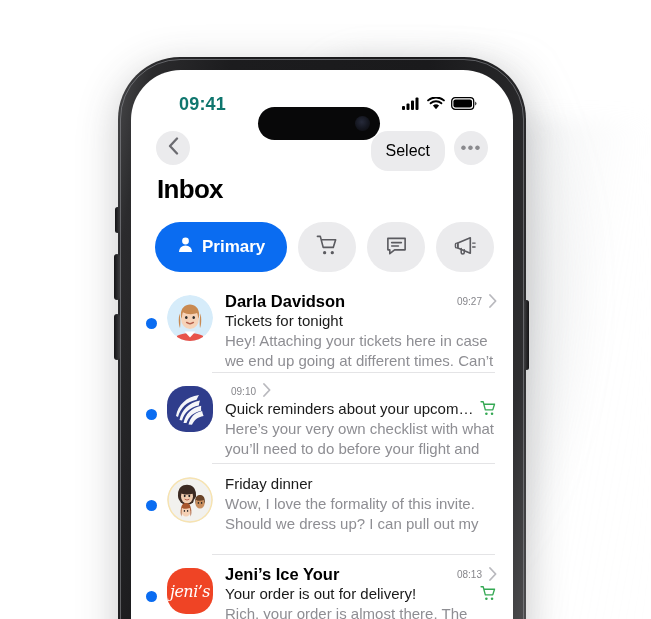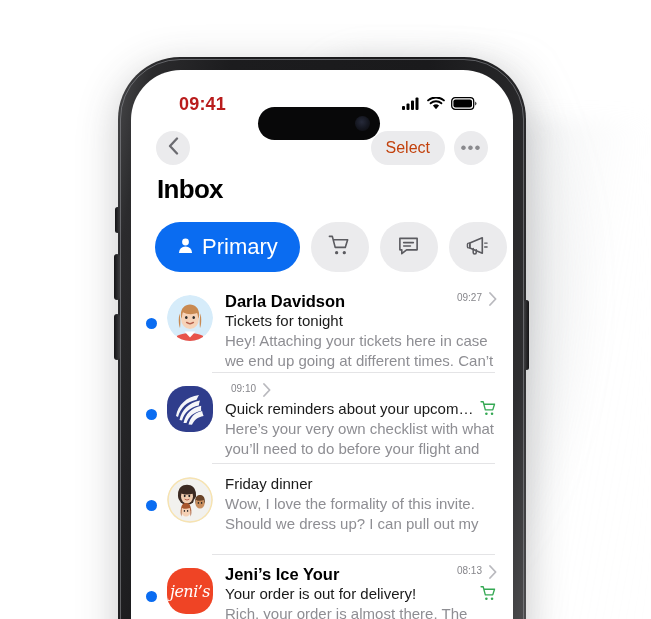--- a/index.html
+++ b/index.html
@@ -86,21 +86,21 @@
     background: linear-gradient(270deg,#141416,#3d3d3f);
   }
 
   
   .statusbar {
     position: absolute; left: 0; top: 22px;
     width: 382px; height: 34px;
   }
   .sb-time {
     position: absolute; left: 48px; top: 2px;
-    font-size: 18px; font-weight: bold; color: #b91c1c;
+    font-size: 18px; font-weight: bold; color: #0f766e;
     letter-spacing: 0.2px;
   }
   .sb-right {
     position: absolute; right: 36px; top: 4px;
     display: flex; align-items: center; gap: 6px;
   }
   .dynamic-island {
     position: absolute; left: 127px; top: 15px;
     width: 122px; height: 33px;
     border-radius: 20px;
@@ -121,25 +121,25 @@
     position: absolute;
     width: 34px; height: 34px;
     border-radius: 50%;
     background: #ebebed;
     display: flex; align-items: center; justify-content: center;
   }
   .back-btn { left: 25px; top: 5px; }
   .more-btn { right: 25px; top: 5px; }
   .select-btn {
     position: absolute; right: 68px; top: 5px;
-    height: 34px; padding: 0 15px;
+    height: 40px; padding: 0 15px;
     border-radius: 17px;
     background: #ebebed;
     display: flex; align-items: center; justify-content: flex-end;
-    font-size: 16px; color: #c2410c;
+    font-size: 16px; color: #000000;
     white-space: nowrap;
   }
   .dots {
     font-size: 17px; color: #8a8a8e; line-height: 8px; letter-spacing: 1px;
   }
 
   
   .big-title {
     position: absolute; left: 26px; top: 104px;
     font-size: 26px; font-weight: bold; color: #000;
@@ -156,22 +156,22 @@
     border-radius: 25px;
     background: #ebebed;
     display: flex; align-items: center; justify-content: center;
     gap: 8px;
   }
   .chip.icon-only { width: 58px; }
   .chip.primary {
     background: #0a6cf1;
     padding: 10px 22px;
     color: #fff;
-    font-size: 22px;
-    font-weight: normal;
+    font-size: 17px;
+    font-weight: bold;
   }
 
   
   .maillist {
     position: absolute; left: 0; top: 212px;
     width: 382px;
   }
   .mailrow {
     position: relative;
     height: 91px;
@@ -188,21 +188,21 @@
   }
   .avatar {
     position: absolute; left: 36px; top: 13px;
     width: 46px; height: 46px;
   }
   .av-circle { border-radius: 50%; overflow: hidden; }
   .av-square { border-radius: 19px; overflow: hidden; }
   .mailbody {
     position: absolute; left: 94px; right: 16px; top: 10px;
   }
-  .row1 { display: flex; align-items: flex-start; }
+  .row1 { display: flex; align-items: center; }
   .sender {
     font-size: 16.5px; font-weight: bold; color: #000;
     white-space: nowrap; overflow: hidden; text-overflow: ellipsis;
     flex: 1;
   }
   .time {
     font-size: 10px; color: #86868b; margin-left: 6px; white-space: nowrap;
   }
   .chev {
     margin-left: 7px; color: #b9b9be; font-size: 15px; line-height: 14px;

